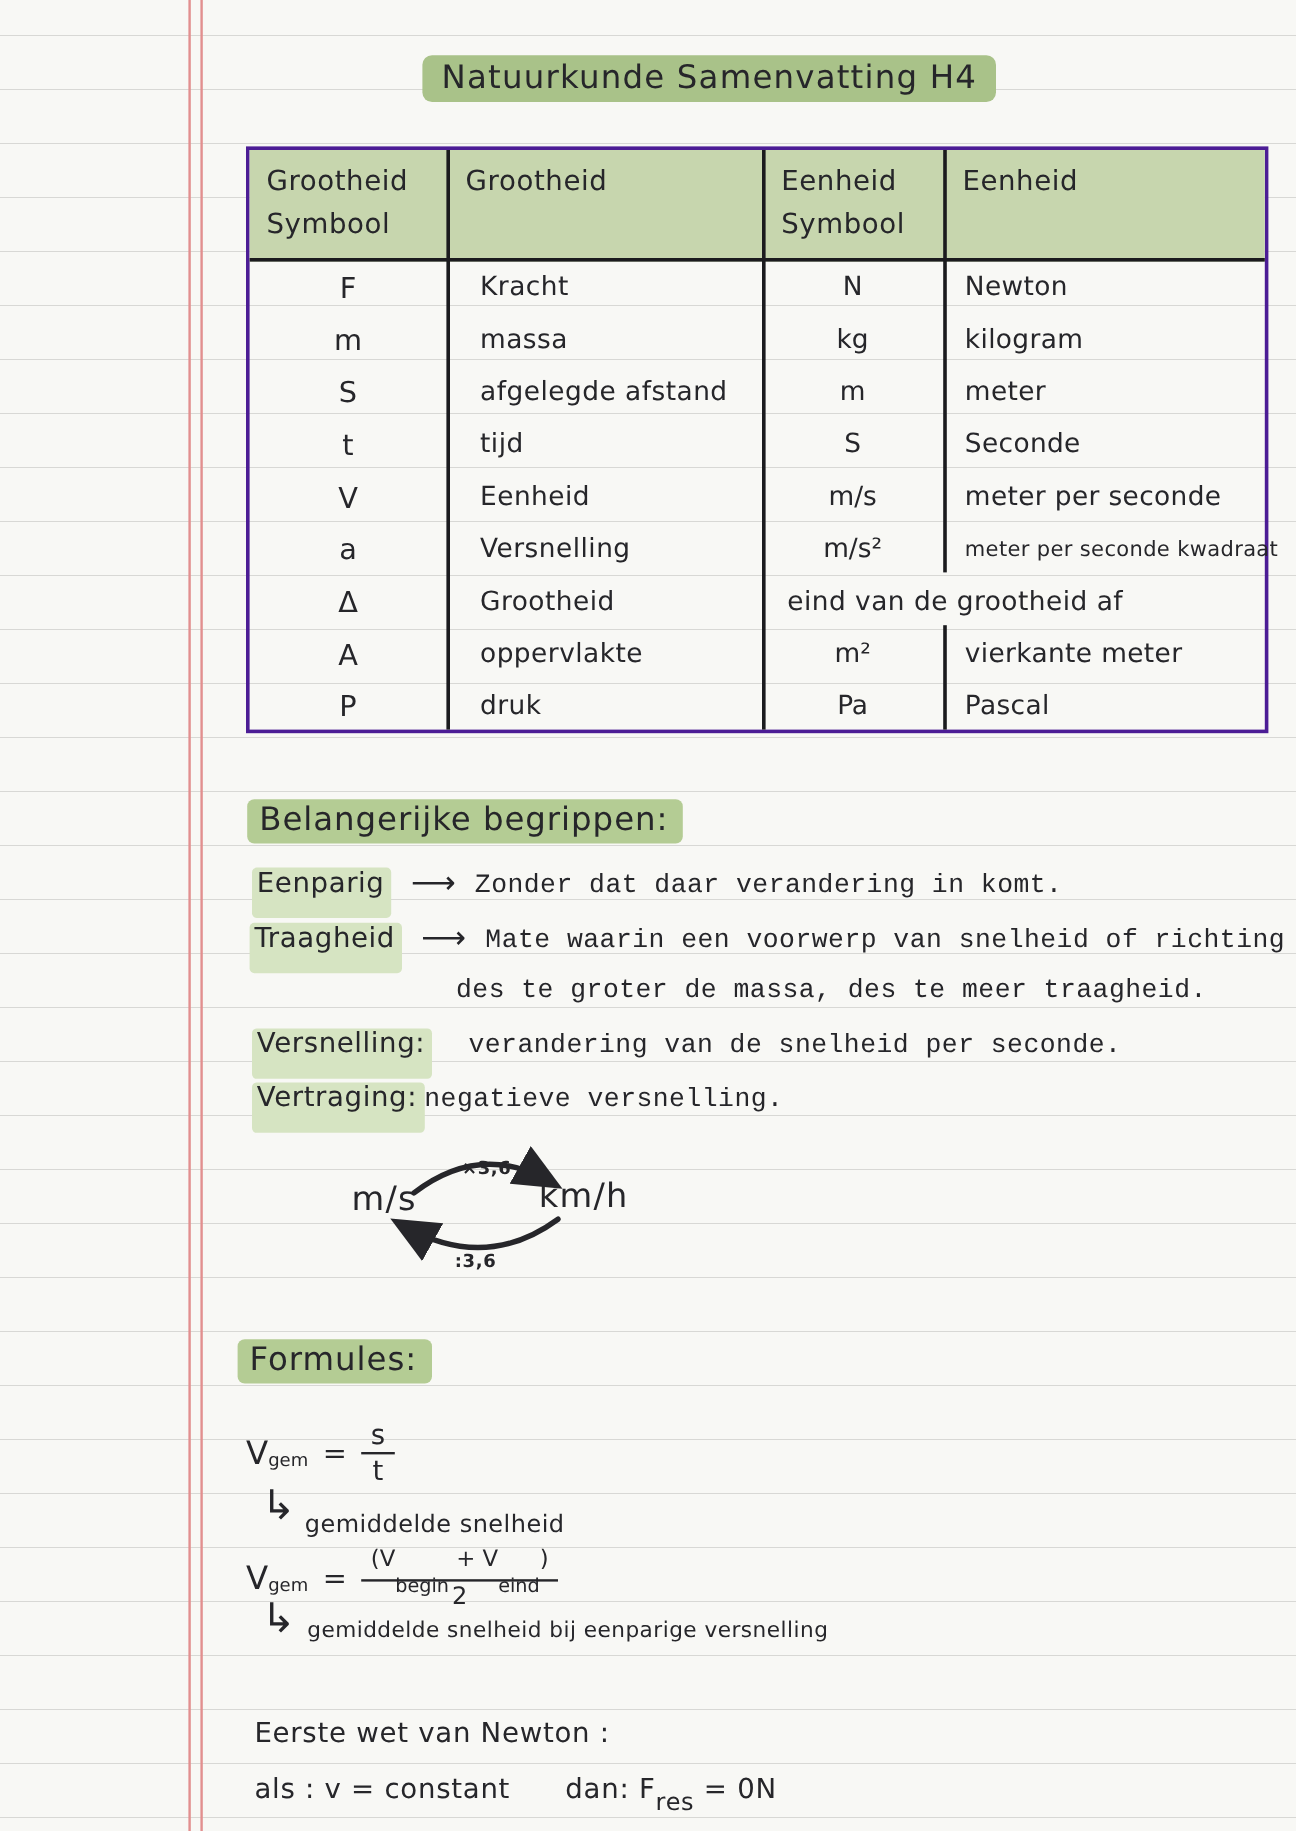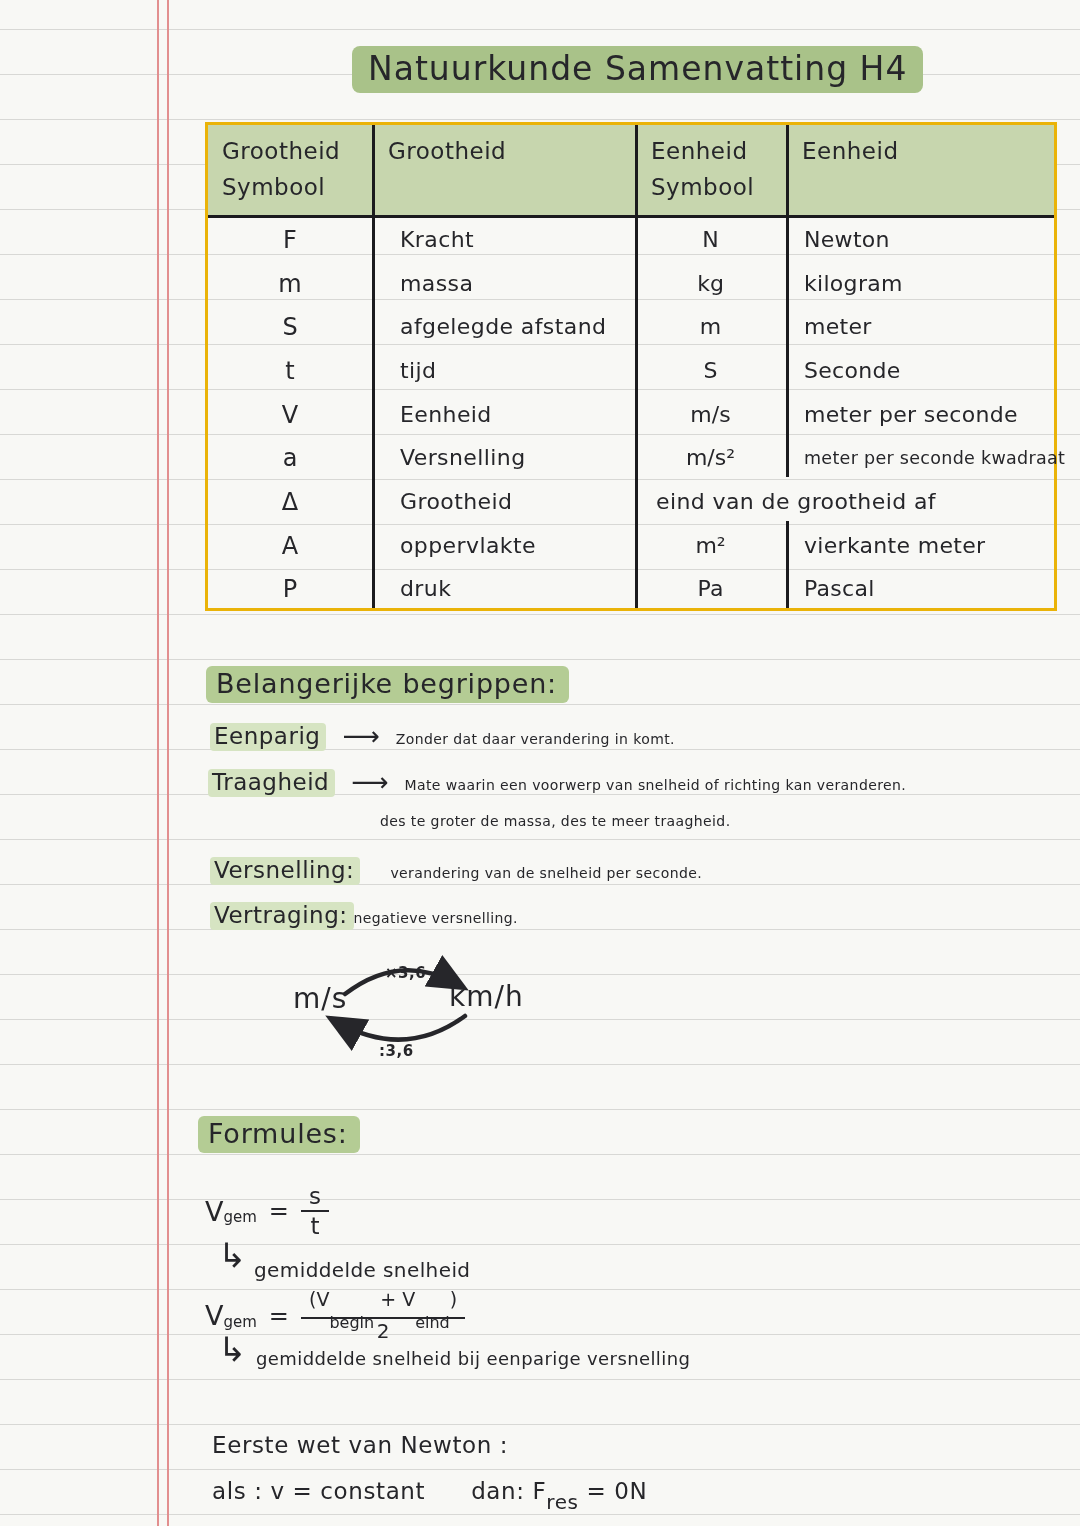--- a/index.html
+++ b/index.html
@@ -18,28 +18,28 @@
   }
   .margin-line{position:absolute;top:0;bottom:0;width:2px;background:#e28f8f;z-index:1;}
   .ml1{left:157px;}
   .ml2{left:167px;}
   .hl-dark{background:#a9c289;border-radius:8px;}
   .hl-mid{background:#b4cc94;border-radius:6px;}
   .hl-light{background:#d6e4c2;border-radius:4px;}
 
   .title{
     position:absolute;left:352px;top:46px;z-index:2;
-    font-size:33px;letter-spacing:1px;
+    font-size:27px;letter-spacing:1px;
     padding:3px 16px 5px 16px;
   }
 
   
   .units-table{
     position:absolute;left:205px;top:122px;width:846px;height:483px;
-    border:3px solid #eab308;z-index:2;
+    border:3px solid #4c1d95;z-index:2;
   }
   .hcell{position:absolute;top:0;height:93px;background:#c7d6ae;}
   .hc1{left:0;width:166px;}
   .hc2{left:166px;width:263px;}
   .hc3{left:429px;width:151px;}
   .hc4{left:580px;width:266px;}
   .htext{position:absolute;top:8px;left:14px;font-size:23px;line-height:36px;letter-spacing:0.5px;}
   .divider{position:absolute;width:3px;background:#1b1b1e;z-index:3;}
   .d1{left:164px;top:0;bottom:0;}
   .d2{left:427px;top:0;bottom:0;}
@@ -55,23 +55,23 @@
   .c4{left:596px;font-size:22px;letter-spacing:0.3px;}
   .c4.small{font-size:17.5px;}
   .cmerge{left:448px;font-size:22px;letter-spacing:0.4px;}
   .r0{top:93px;}.r1{top:136.7px;}.r2{top:180.3px;}.r3{top:224px;}
   .r4{top:267.7px;}.r5{top:311.3px;}.r6{top:355px;}.r7{top:398.7px;}.r8{top:442.3px;}
 
   
   .section-head{position:absolute;z-index:2;font-size:27px;letter-spacing:0.8px;padding:2px 12px 4px 10px;}
   .bb-head{left:206px;top:666px;}
   .def-line{position:absolute;z-index:2;display:flex;align-items:baseline;white-space:nowrap;}
-  .term{font-size:23px;letter-spacing:0.5px;padding:0 6px 2px 4px;}
+  .term{font-size:23px;letter-spacing:0.5px;padding:0 6px 16px 4px;}
   .long-arrow{font-size:26px;margin:0 16px;position:relative;top:1px;}
-  .def-text{font-size:14px;letter-spacing:0.4px;}
+  .def-text{font-size:22px;letter-spacing:0.4px;font-family:Liberation Mono, monospace;}
   .l-eenparig{left:210px;top:720px;}
   .l-traagheid{left:208px;top:766px;}
   .l-desgroter{left:380px;top:813px;}
   .l-versnelling{left:210px;top:857px;}
   .l-versnelling .def-text{margin-left:30px;}
   .l-vertraging{left:210px;top:902px;}
   .l-vertraging .def-text{}
 
   
   .conversion{position:absolute;left:285px;top:950px;width:260px;height:118px;z-index:2;}

